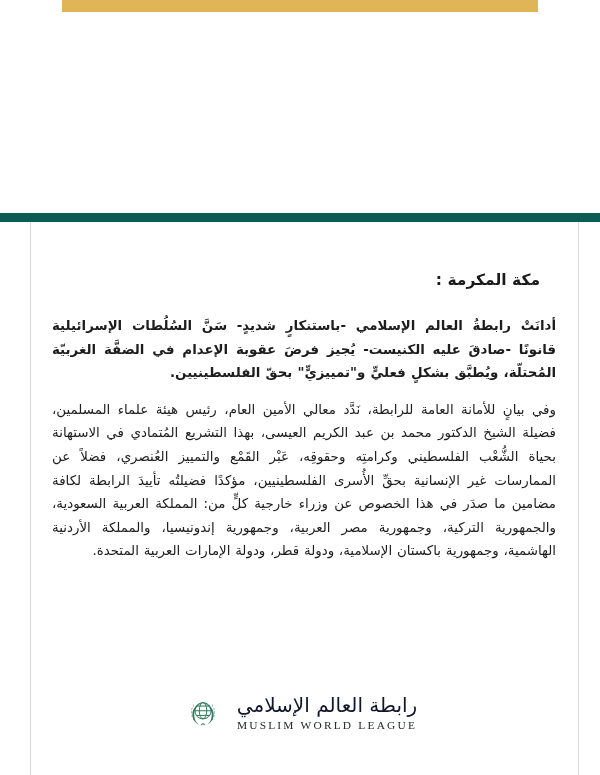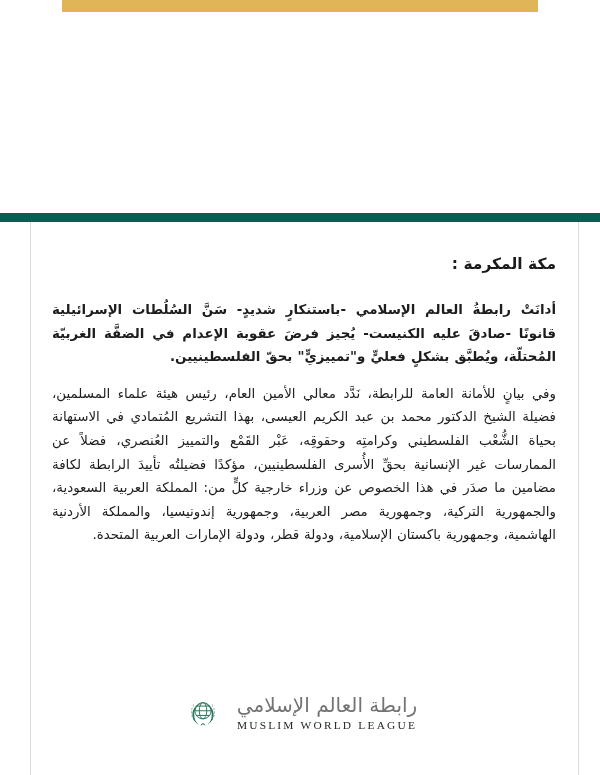--- a/index.html
+++ b/index.html
@@ -132,21 +132,21 @@
     position: absolute;
     top: 0;
     left: 30px;
     width: 548px;
     height: 553px;
     box-sizing: border-box;
     padding: 0 22px;
   }
 
   .dateline {
-    margin: 0;
+    margin: 16px;
     padding-top: 33px;
     direction: rtl;
     font-size: 15.5px;
     color: #1b1b1b;
     font-weight: 700;
     letter-spacing: 0;
   }
 
   .para {
     margin: 0;
@@ -180,21 +180,21 @@
     flex: 0 0 auto;
   }
   .wordmark {
     display: flex;
     flex-direction: column;
     align-items: center;
     justify-content: center;
   }
   .wordmark-ar {
     direction: rtl;
-    color: #737373;
+    color: #0f172a;
     font-size: 20px;
     line-height: 22px;
     font-weight: 400;
     letter-spacing: 0;
     white-space: nowrap;
   }
   .wordmark-en {
     margin-top: 3px;
     color: #24292b;
     font-family: "Liberation Serif", "DejaVu Serif", serif;

